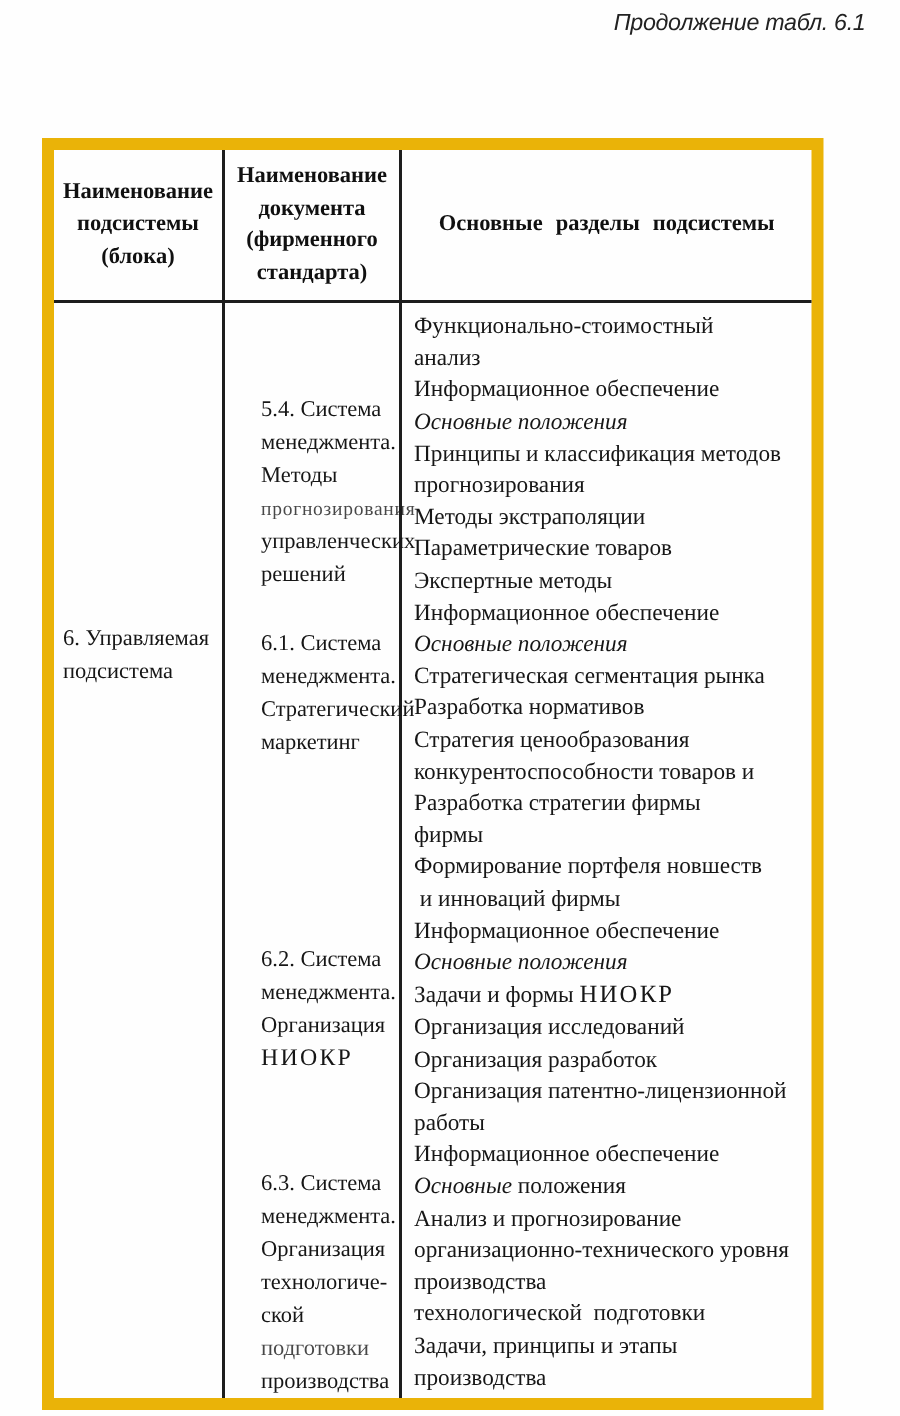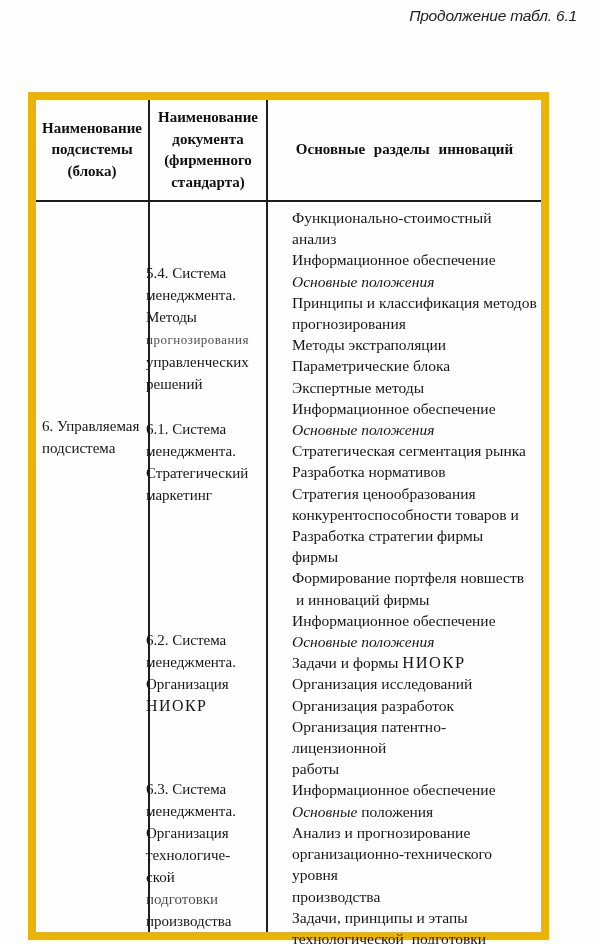--- a/index.html
+++ b/index.html
@@ -45,22 +45,22 @@
     white-space:pre-line;
     color:#101010;
   }
   .hcell.h1 { left:0; width:112px; }
   .hcell.h2 { left:114px; width:116px; }
   .hcell.h3 { left:232px; right:0; word-spacing:5px; }
 
   
   .bcell { position:absolute; top:102px; bottom:0; }
   .bcell.b1 { left:0; width:112px;padding-left:48px; }
-  .bcell.b2 { left:104px; width:116px; }
-  .bcell.b3 { left:232px; right:0; padding:5px 4px 0 24px; }
+  .bcell.b2 { left:132px; width:116px; }
+  .bcell.b3 { left:232px; right:0; padding:5px 4px 0 8px; }
 
   .subsystem {
     position:absolute;
     left:6px; right:0;
     font-size:15px;
     line-height:22px;
     white-space:pre-line;
   }
   .doc-block {
     position:absolute;
@@ -91,21 +91,21 @@
   <div class="vline v2"></div>
   <div class="hline"></div>
 
   <div class="hcell h1">Наименование
 подсистемы
 (блока)</div>
   <div class="hcell h2">Наименование
 документа
 (фирменного
 стандарта)</div>
-  <div class="hcell h3">Основные разделы инноваций</div>
+  <div class="hcell h3">Основные разделы подсистемы</div>
 
   <div class="bcell b1">
     <div class="subsystem" style="top:213px">6. Управляемая
 подсистема</div>
   </div>
 
   <div class="bcell b2" id="documents-cell">
       <div class="doc-block" style="top: 60px;">
         <div class="line"><span>5.4. Система</span></div>
         <div class="line"><span>менеджмента.</span></div>
@@ -138,21 +138,21 @@
     </div>
 
   <div class="bcell b3 sections" id="sections-cell">
       <div class="line"><span>Функционально-стоимостный</span></div>
       <div class="line"><span>анализ</span></div>
       <div class="line"><span>Информационное обеспечение</span></div>
       <div class="line"><span class="italic">Основные положения</span></div>
       <div class="line"><span>Принципы и классификация методов</span></div>
       <div class="line"><span>прогнозирования</span></div>
       <div class="line"><span>Методы экстраполяции</span></div>
-      <div class="line"><span>Параметрические блока</span></div>
+      <div class="line"><span>Параметрические товаров</span></div>
       <div class="line"><span>Экспертные методы</span></div>
       <div class="line"><span>Информационное обеспечение</span></div>
       <div class="line"><span class="italic">Основные положения</span></div>
       <div class="line"><span>Стратегическая сегментация рынка</span></div>
       <div class="line"><span>Разработка нормативов</span></div>
       <div class="line"><span>Стратегия ценообразования</span></div>
       <div class="line"><span>конкурентоспособности товаров и</span></div>
       <div class="line"><span>Разработка стратегии фирмы</span></div>
       <div class="line"><span>фирмы</span></div>
       <div class="line"><span>Формирование портфеля новшеств</span></div>
@@ -162,17 +162,17 @@
       <div class="line"><span>Задачи и формы </span><span class="caps">НИОКР</span></div>
       <div class="line"><span>Организация исследований</span></div>
       <div class="line"><span>Организация разработок</span></div>
       <div class="line"><span>Организация патентно-лицензионной</span></div>
       <div class="line"><span>работы</span></div>
       <div class="line"><span>Информационное обеспечение</span></div>
       <div class="line"><span class="italic">Основные</span><span> положения</span></div>
       <div class="line"><span>Анализ и прогнозирование</span></div>
       <div class="line"><span>организационно-технического уровня</span></div>
       <div class="line"><span>производства</span></div>
+      <div class="line"><span>технологической  подготовки</span></div>
       <div class="line"><span>Задачи, принципы и этапы</span></div>
-      <div class="line"><span>технологической  подготовки</span></div>
       <div class="line"><span>производства</span></div>
     </div>
 </div>
 
 </body></html>

